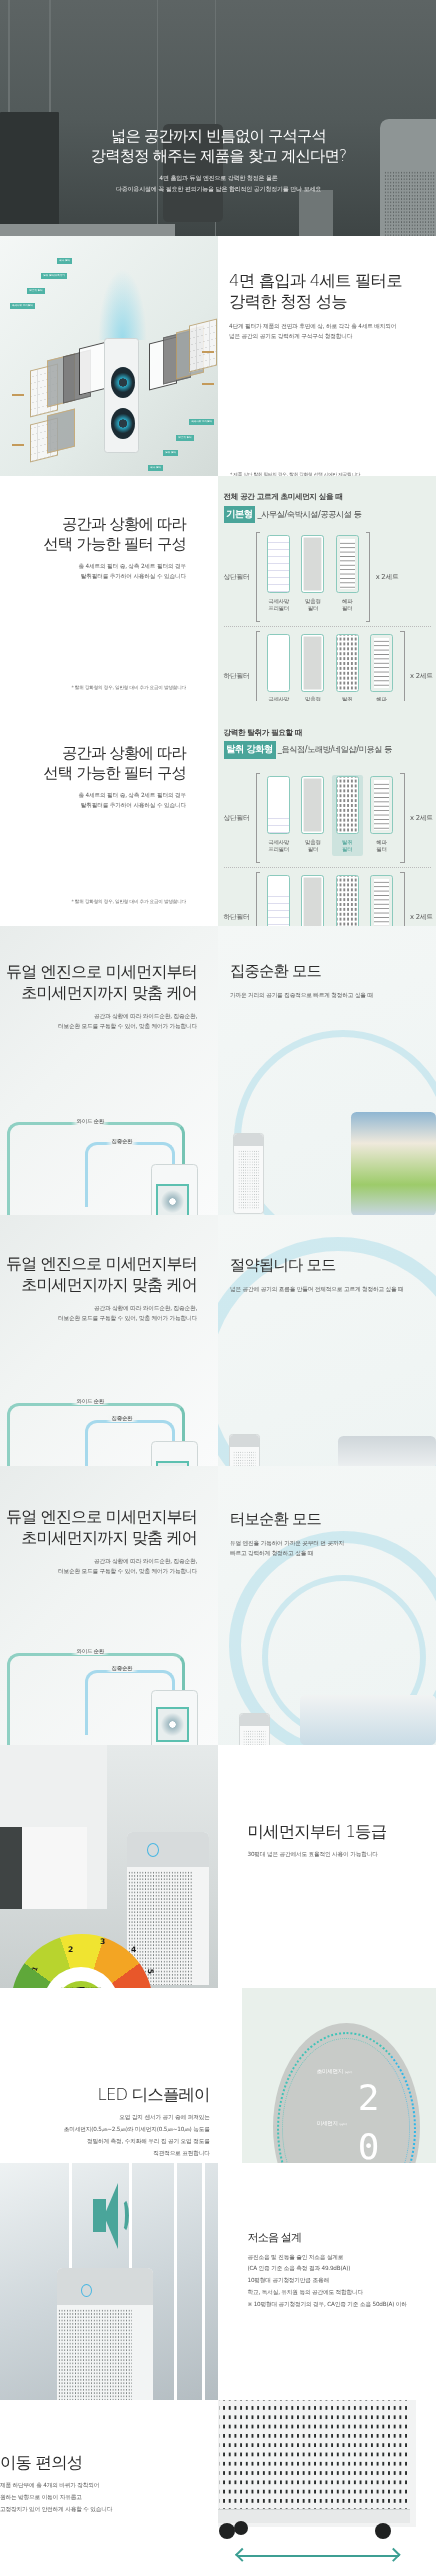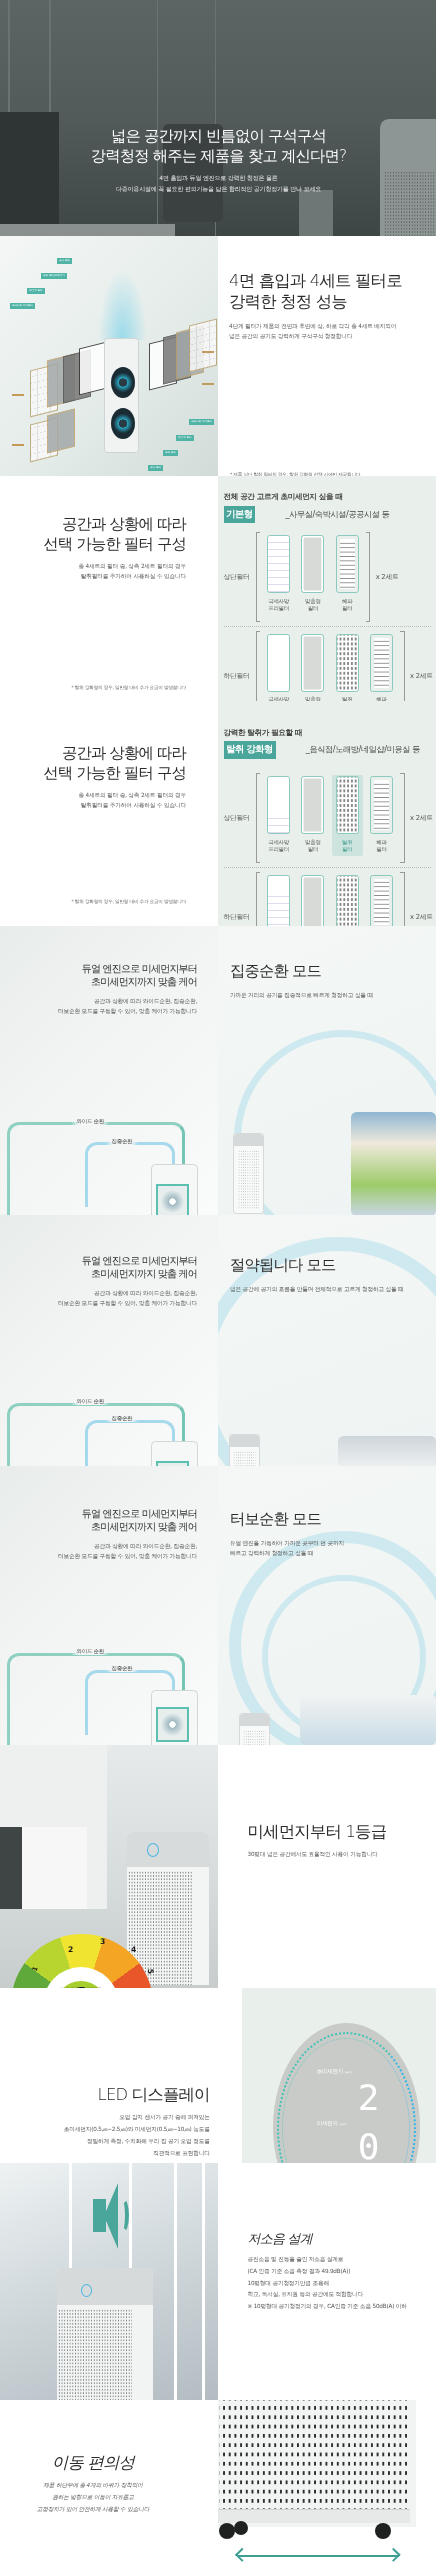--- a/index.html
+++ b/index.html
@@ -44,21 +44,21 @@
   #intake .right .note { position:absolute; left:12px; bottom:-1.1px; }
 
   
   .filter-sec { height: 225px; }
   .filter-sec .left { padding-top: 39px; text-align:right; padding-right:32px; }
   .filter-sec .left .h-title { font-size:15.3px; }
   .filter-sec .left .desc { margin-top:7.6px; font-size:5.7px; }
   .filter-sec .left .note { position:absolute; right:32px; bottom:11px; }
   .filter-sec .right { background:#e9f0eb; padding: 16.4px 0 0 5.5px; }
   .fs-head { font-size:7.6px; font-weight:700; color:#444; letter-spacing:-0.4px; }
-  .fs-type { margin-top:3.3px; display:flex; align-items:center;gap:28px; }
+  .fs-type { margin-top:3.3px; display:flex; align-items:center; }
   .fs-badge { background:#4aa59a; color:#fff; font-weight:700; font-size:9.3px; padding:2.2px 2.7px; letter-spacing:-0.5px; }
   .fs-use { font-size:8.2px; color:#444; margin-left:2.2px; letter-spacing:-0.4px; }
   .frow { position:relative; display:flex; align-items:center; height:93px; }
   .frow-label { width:32px; font-size:6.8px; color:#555; letter-spacing:-0.3px; }
   .bracket { position:relative; display:flex; align-items:flex-start; padding:2.2px 7.6px 0 7.6px; height:90px; }
   .bracket:before, .bracket:after { content:""; position:absolute; top:0; bottom:0; width:3.3px; border:0.8px solid #999; }
   .bracket:before { left:0; border-right:none; }
   .bracket:after { right:0; border-left:none; }
   .fcell { width:31px; margin-right:3.3px; text-align:center; padding:1.1px 0 2.2px; border-radius:2.2px; }
   .fcell.hl { background:#cde3de; }
@@ -69,21 +69,21 @@
   .fbox.deod { background-image: radial-gradient(#888 0.9px, transparent 1.1px); background-size:3.8px 4.9px; background-position: 1.6px 1.6px; }
   .fbox.hepa { background-image: repeating-linear-gradient(0deg, transparent 0 1.6px, #8a8a8a 1.6px 2.7px); background-size: 100% 4.4px; background-clip: content-box; padding:3.3px 2.7px; }
   .fname { margin-top:4.4px; font-size:5.5px; line-height:1.35; color:#555; letter-spacing:-0.3px; }
   .fsets { margin-left:5.5px; font-size:6.8px; color:#555; letter-spacing:-0.3px; }
   .dotline { margin: 2.2px 5.5px 2.2px 0; border-top:0.5px dotted #bbb; }
 
   
   .circ { height: 276px; }
   .circ .left { background: linear-gradient(135deg,#e8eceb 0%,#f1f4f3 40%,#fafbfb 100%); }
   .circ .left .text { position:absolute; right:21px; top:36px; text-align:right; }
-  .circ .left .h-title { font-size:10px; }
+  .circ .left .h-title { font-size:16px; }
   .circ .left .desc { margin-top:8.7px; font-size:5.7px; }
   .loop { position:absolute; border:3.3px solid; border-bottom:none; border-radius:12px 12px 0 0; }
   .loop.wide { left:6.5px; top:186px; width:178px; height:120px; border-color:#8fd0c3; border-right-color:#76c4b4; }
   .loop.conc { left:85px; top:205px; width:90px; height:65px; border-color:#a6d9ec; }
   .loop-label { position:absolute; font-size:5.5px; color:#444; background: linear-gradient(90deg,transparent,#f3f6f5 20%,#f3f6f5 80%,transparent); padding:0 5.5px; letter-spacing:-0.3px; }
   .purifier-cut { position:absolute; left:151px; top:224px; width:47px; height:93px; background:#f6f8f8; border:1.1px solid #cfd7d7; border-radius:4.4px; }
   .purifier-cut .fan2 { position:absolute; left:4.4px; right:7.6px; height:35px; border:2.2px solid #5cc0b0; background: radial-gradient(circle,#fff 14%,#9fb9c1 16%,#e8eeee 55%); }
   .circ .right { background: linear-gradient(160deg,#f4f7f6 0%,#eef4f3 100%); }
   .circ .right .text { position:absolute; left:12px; top:36px; }
   .circ .right .h-title { font-size:15.3px; }
@@ -131,26 +131,26 @@
   .window-frame { position:absolute; top:0; bottom:0; width:3.3px; background:#fff; }
   .speaker { position:absolute; left:93px; top:19.6px; width:38px; height:65px; }
   .speaker .box { position:absolute; left:0; top:16.4px; width:13px; height:33px; background:#4aa59a; }
   .speaker .cone { position:absolute; left:11px; top:0; width:0; height:0; border-top:33px solid transparent; border-bottom:33px solid transparent; border-right:14px solid #4aa59a; }
   .speaker .wave { position:absolute; left:24px; top:15.3px; width:12px; height:35px; border:4.4px solid #4aa59a; border-left:none; border-top-color:transparent; border-bottom-color:transparent; border-radius:0 50% 50% 0; }
   .n-purifier { position:absolute; left:57px; top:105px; width:96px; height:142px; background:#f2f4f4; border-radius:5.5px 5.5px 0 0; }
   .n-purifier .top { position:absolute; left:0; right:0; top:0; height:37px; background:#d6dadb; border-radius:5.5px 5.5px 0 0; }
   .n-purifier .ring { position:absolute; left:24px; top:16.4px; width:11px; height:13px; border:1.1px solid #49b7e2; border-radius:50%; }
   .n-purifier .grid { position:absolute; left:1.1px; right:21px; top:41px; bottom:0; background-image: radial-gradient(#7e8484 0.6px, transparent 0.8px); background-size:2.7px 3.3px; }
   #noise .right { padding:68px 0 0 29.5px; }
-  #noise .right .h-title { font-size:13px;font-style:italic; }
+  #noise .right .h-title { font-size:11px; }
   #noise .right .desc { margin-top:6.5px; font-size:5.7px; line-height:2.05; }
 
   
   #mobility { height: 176px; }
-  #mobility .left { text-align:center; padding:52px 32px 0 0;font-style:italic; }
+  #mobility .left { text-align:left; padding:52px 32px 0 0; }
   #mobility .left .h-title { font-size:16.4px; }
   #mobility .left .desc { margin-top:6.5px; font-size:5.7px; line-height:2.1; }
   .m-body { position:absolute; left:0; top:0; width:198px; height:127px; background:#f2f3f3; }
   .m-grid { position:absolute; left:1.1px; right:8.7px; top:0; height:109px; background-image: radial-gradient(ellipse 0.9px 2.7px, #2a2e2e 90%, transparent 100%); background-size:5.7px 9.3px; background-position:2.2px 3.3px; }
   .m-base { position:absolute; left:0; top:109px; width:192px; height:14px; background:#e7e9e9; border-top:0.5px solid #d0d4d4; }
   .wheel { position:absolute; top:123px; width:16.4px; height:16.4px; border-radius:50%; background:#1f2121; }
   .move-arrow { position:absolute; left:18.6px; top:155px; width:162px; height:2.2px; background:#3d9f93; }
   .move-arrow:before, .move-arrow:after { content:""; position:absolute; top:-4.9px; width:7.6px; height:7.6px; border:2.2px solid #3d9f93; border-right:none; border-bottom:none; }
   .move-arrow:before { left:0; transform: rotate(-45deg); }
   .move-arrow:after { right:0; transform: rotate(135deg); }

